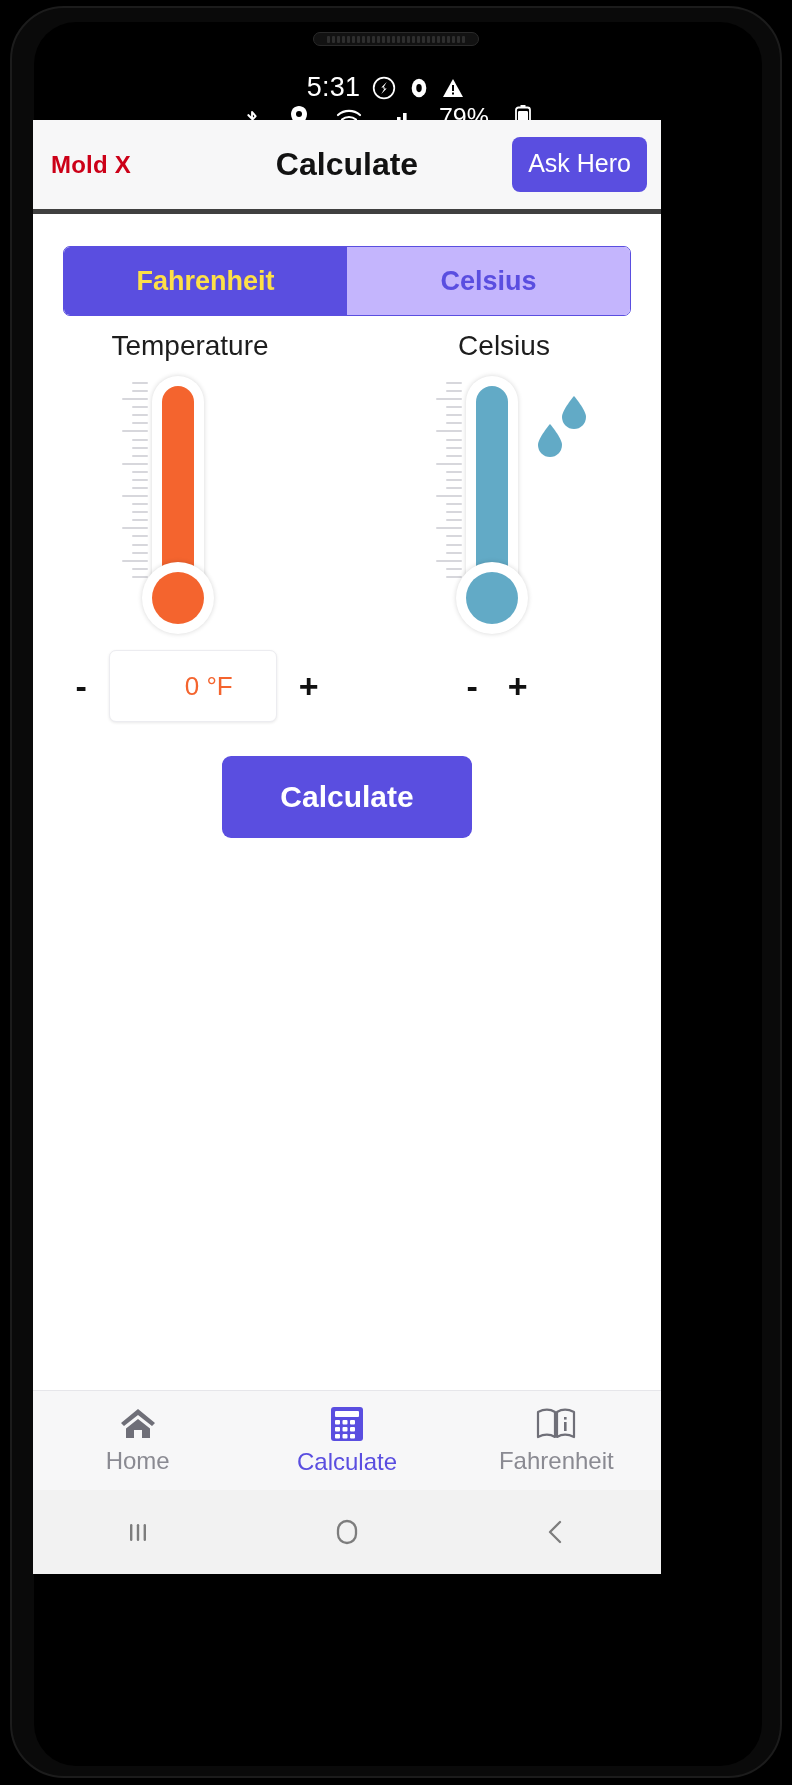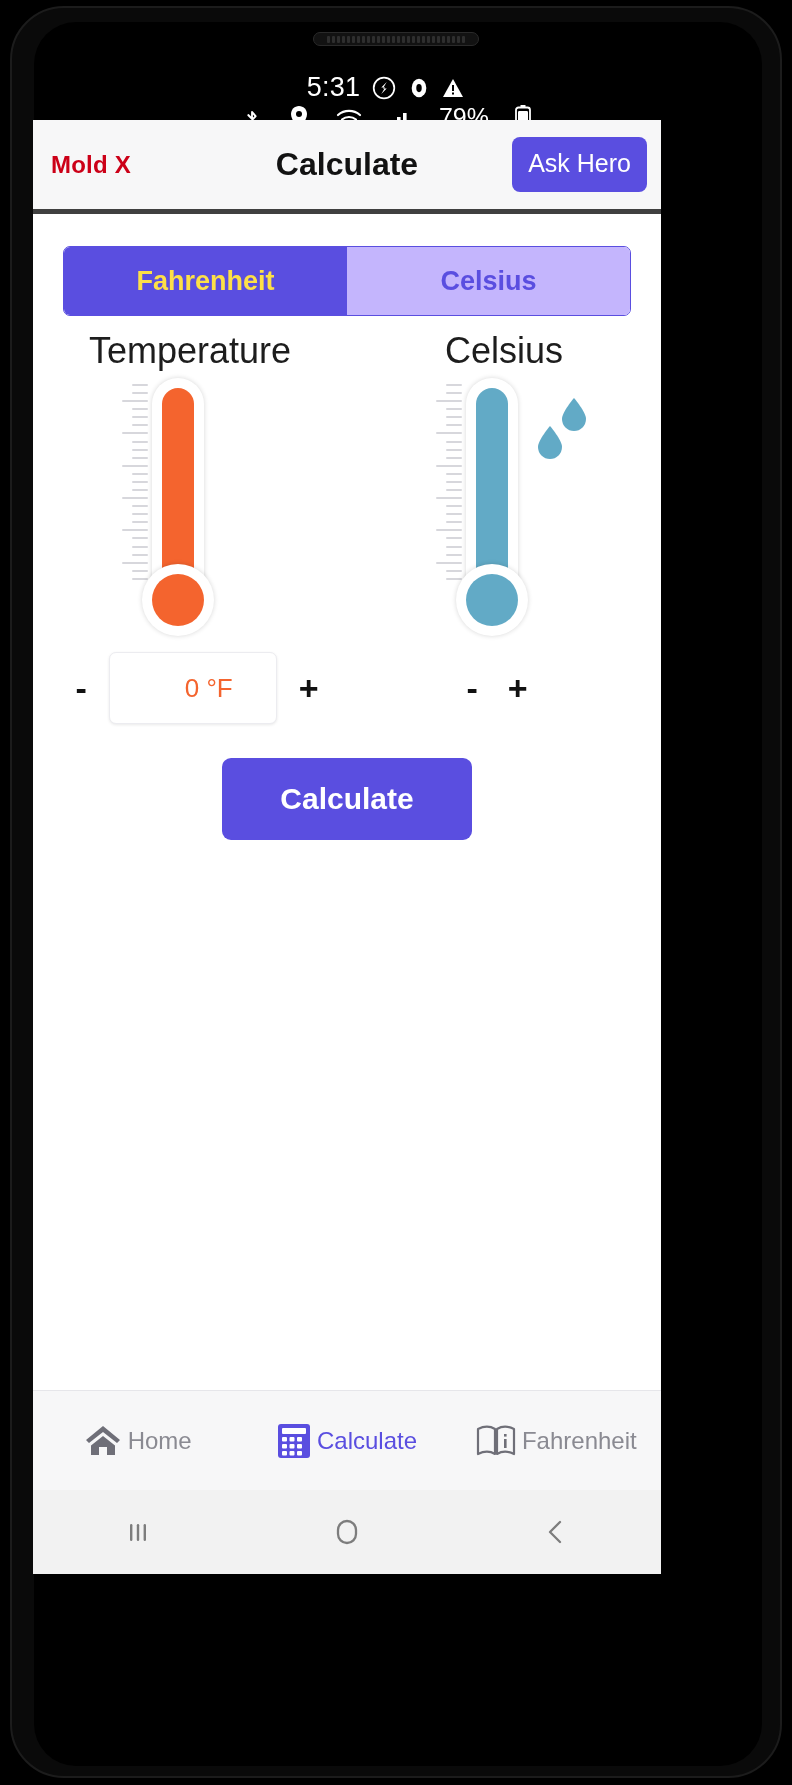--- a/index.html
+++ b/index.html
@@ -134,23 +134,23 @@
     display: flex;
     margin-top: 14px;
   }
   .gauge-col {
     flex: 1;
     display: flex;
     flex-direction: column;
     align-items: center;
   }
   .gauge-label {
-    font-size: 36px;
+    font-size: 28px;
     color: #1d1d1d;
-    margin-bottom: 6px;
+    margin-bottom: 14px;
   }
   .thermo-area {
     position: relative;
     width: 200px;
     height: 252px;
   }
 
   
   .ticks {
     position: absolute;
@@ -257,21 +257,21 @@
   .bottom-nav {
     position: absolute;
     left: 0; right: 0; bottom: 0;
     height: 100px;
     background: #f7f7f8;
     border-top: 1px solid #e6e6ea;
     display: flex;
   }
   .nav-item {
     flex: 1;
-    display: flex; 
+    display: flex; flex-direction: column;
     align-items: center; justify-content: center;
     gap: 6px;
     cursor: pointer;
     color: #8a8a92;
     font-size: 24px;
   }
   .nav-item.active { color: #5a4ee0; }
 
   
   .sys-nav {

